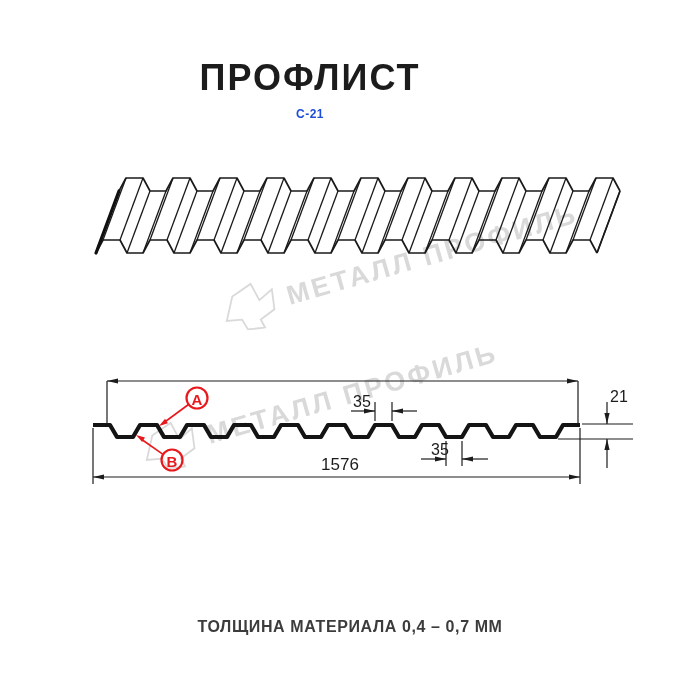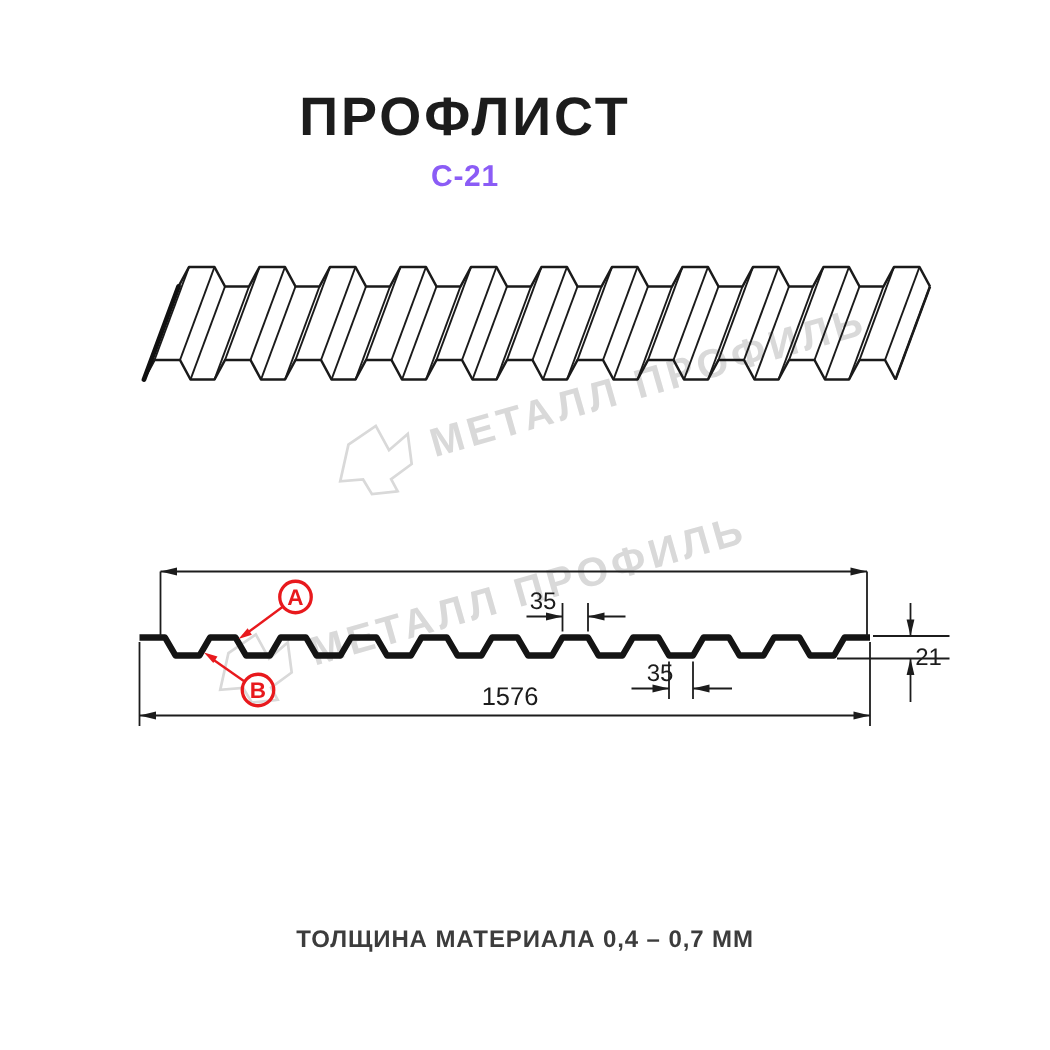--- a/index.html
+++ b/index.html
@@ -13,21 +13,21 @@
   .stage{
     position:relative;width:700px;height:700px;background:#fff;overflow:hidden;
   }
   
   .title-block{position:absolute;left:0;top:58px;width:620px;text-align:center;}
   .page-title{
     font-size:36px;font-weight:bold;letter-spacing:2px;color:var(--ink);
     line-height:1.1;
   }
   .page-subtitle{
-    margin-top:9px;font-size:20px;font-weight:bold;letter-spacing:.5px;color:#8b5cf6;
+    margin-top:9px;font-size:12px;font-weight:bold;letter-spacing:.5px;color:#1d4ed8;
   }
   
   .watermark{
     position:absolute;display:flex;align-items:center;gap:10px;
     transform:rotate(-16deg);transform-origin:left center;
     color:var(--wm);font-weight:bold;font-size:27px;letter-spacing:3px;
     white-space:nowrap;z-index:0;user-select:none;
   }
   .wm-logo{flex:0 0 auto;}
   .wm-logo path{stroke:var(--wm);stroke-width:1.8;fill:none;}
@@ -183,18 +183,18 @@
 
       <circle class="callout-circle" cx="172" cy="460" r="10.5"></circle>
       <path class="accent-line" d="M163,454.4 L142.5,440"></path>
       <path class="accent-fill" d="M136,435 L142.2,442 L145,437.6 Z"></path>
     </g>
   </svg>
 
   <span class="dim small" style="left:362px;top:402px;">35</span>
   <span class="dim small" style="left:440px;top:450px;">35</span>
   <span class="dim" style="left:340px;top:465px;">1576</span>
-  <span class="dim small" style="left:619px;top:439px;">21</span>
+  <span class="dim small" style="left:619px;top:397px;">21</span>
   <span class="callout-letter" style="left:197px;top:398.5px;">A</span>
   <span class="callout-letter" style="left:172px;top:460.5px;">B</span>
 
   <div class="footer-note">ТОЛЩИНА МАТЕРИАЛА 0,4 – 0,7 ММ</div>
 </div>
 
 </body></html>

